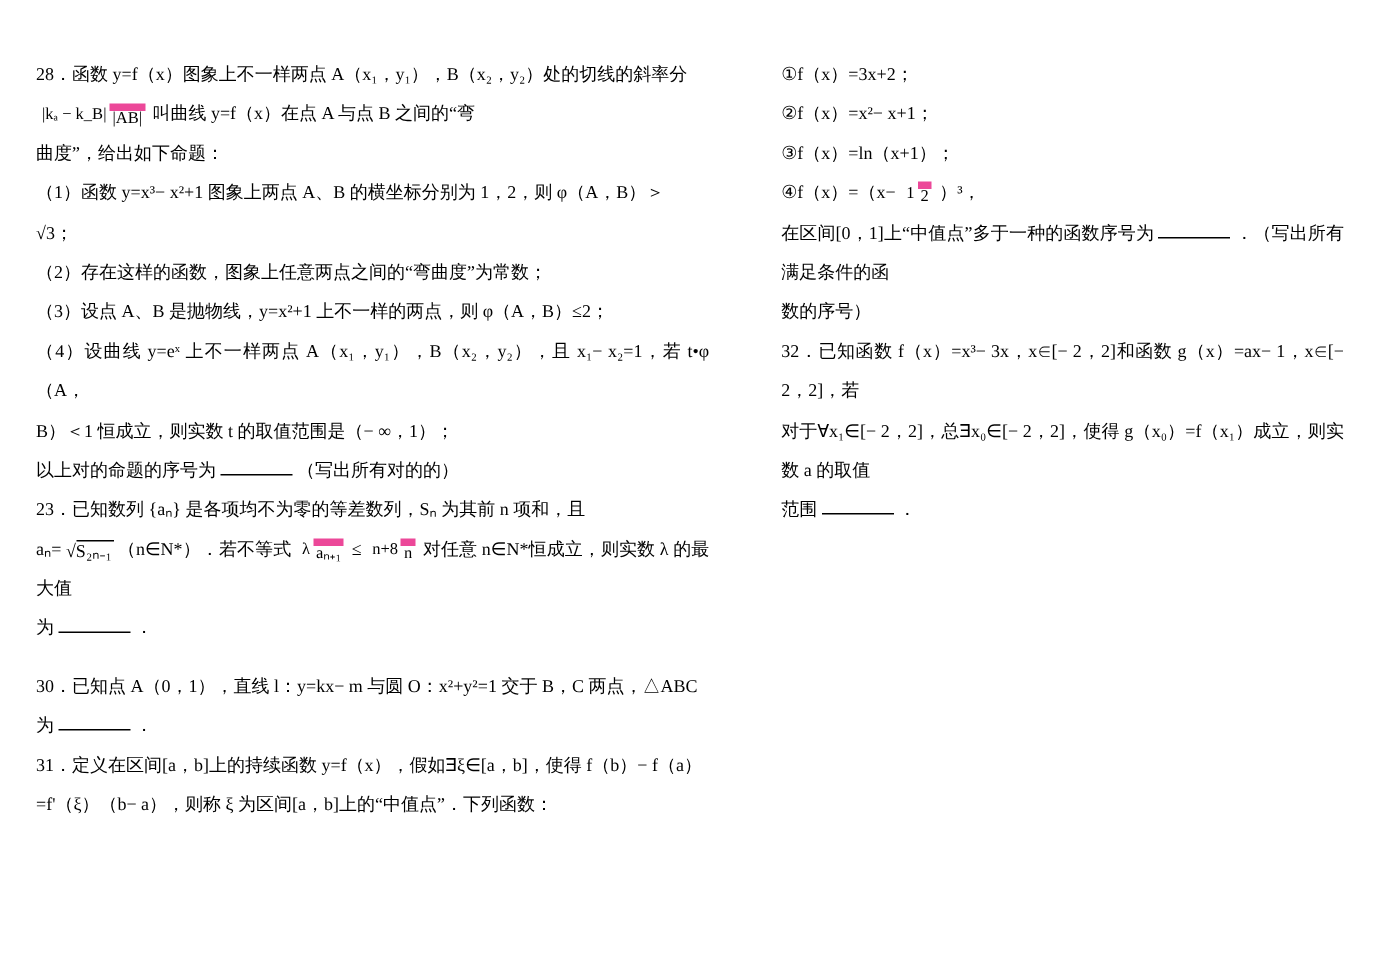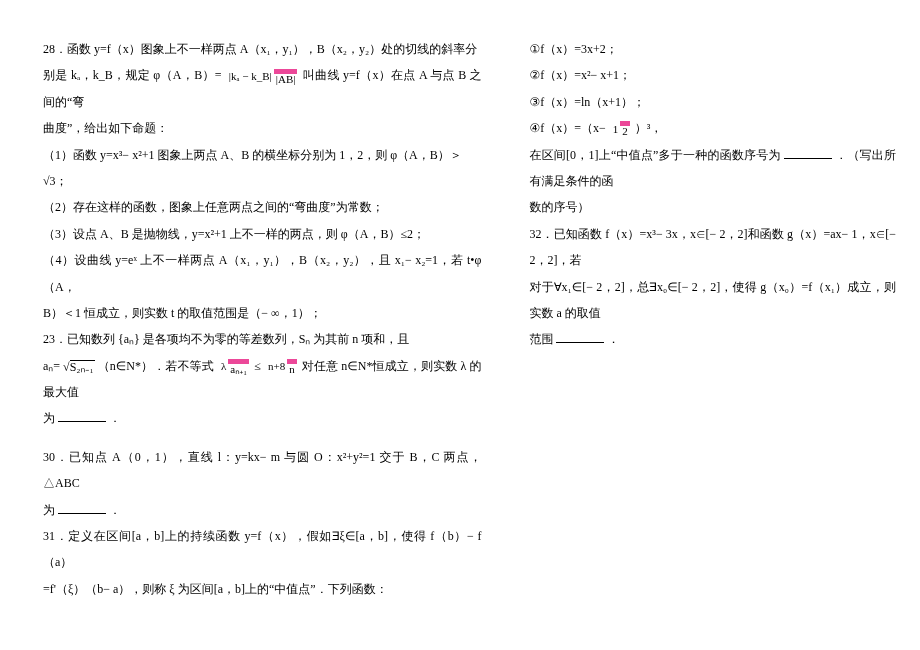--- a/index.html
+++ b/index.html
@@ -17,21 +17,20 @@
     .columns {
       display: flex;
       flex-direction: row;
       height: 100%;
     }
     .col {
       padding: 0 24px;
     }
     .col-left {
       width: 54%;
-      margin-left: 19px;
     }
     .col-right {
       width: 46%;
     }
     p {
       text-align: justify;
       text-justify: inter-ideograph;
     }
     .blank {
       display: inline-block;
@@ -65,34 +64,38 @@
       padding: 0 1px 0 0;
     }
   </style>
 </head>
 <body>
 
 <div class="columns">
   <div class="col col-left">
     <p>28．函数 y=f（x）图象上不一样两点 A（x₁，y₁），B（x₂，y₂）处的切线的斜率分</p>
     <p>
-      <span>别是 kₐ，k_B，规定 φ（A，B）=</span>
       <span class="frac">
         <span class="num">|kₐ − k_B|</span>
         <span class="den">|AB|</span>
       </span>
       <span>叫曲线 y=f（x）在点 A 与点 B 之间的“弯</span>
     </p>
     <p>曲度”，给出如下命题：</p>
     <p>（1）函数 y=x³− x²+1 图象上两点 A、B 的横坐标分别为 1，2，则 φ（A，B）＞</p>
     <p>√3；</p>
     <p>（2）存在这样的函数，图象上任意两点之间的“弯曲度”为常数；</p>
     <p>（3）设点 A、B 是抛物线，y=x²+1 上不一样的两点，则 φ（A，B）≤2；</p>
     <p>（4）设曲线 y=eˣ 上不一样两点 A（x₁，y₁），B（x₂，y₂），且 x₁− x₂=1，若 t•φ（A，</p>
     <p>B）＜1 恒成立，则实数 t 的取值范围是（− ∞，1）；</p>
+    <p>
+      <span>以上对的命题的序号为</span>
+      <span class="blank"></span>
+      <span>（写出所有对的的）</span>
+    </p>
     <p>23．已知数列 {aₙ} 是各项均不为零的等差数列，Sₙ 为其前 n 项和，且</p>
     <p>
       <span>aₙ=</span>
       <span class="sqrt">
           <span class="arg">S₂ₙ₋₁</span>
         </span>
       <span>（n∈N*）．若不等式</span>
       <span class="frac">
         <span class="num">λ</span>
         <span class="den">aₙ₊₁</span>

